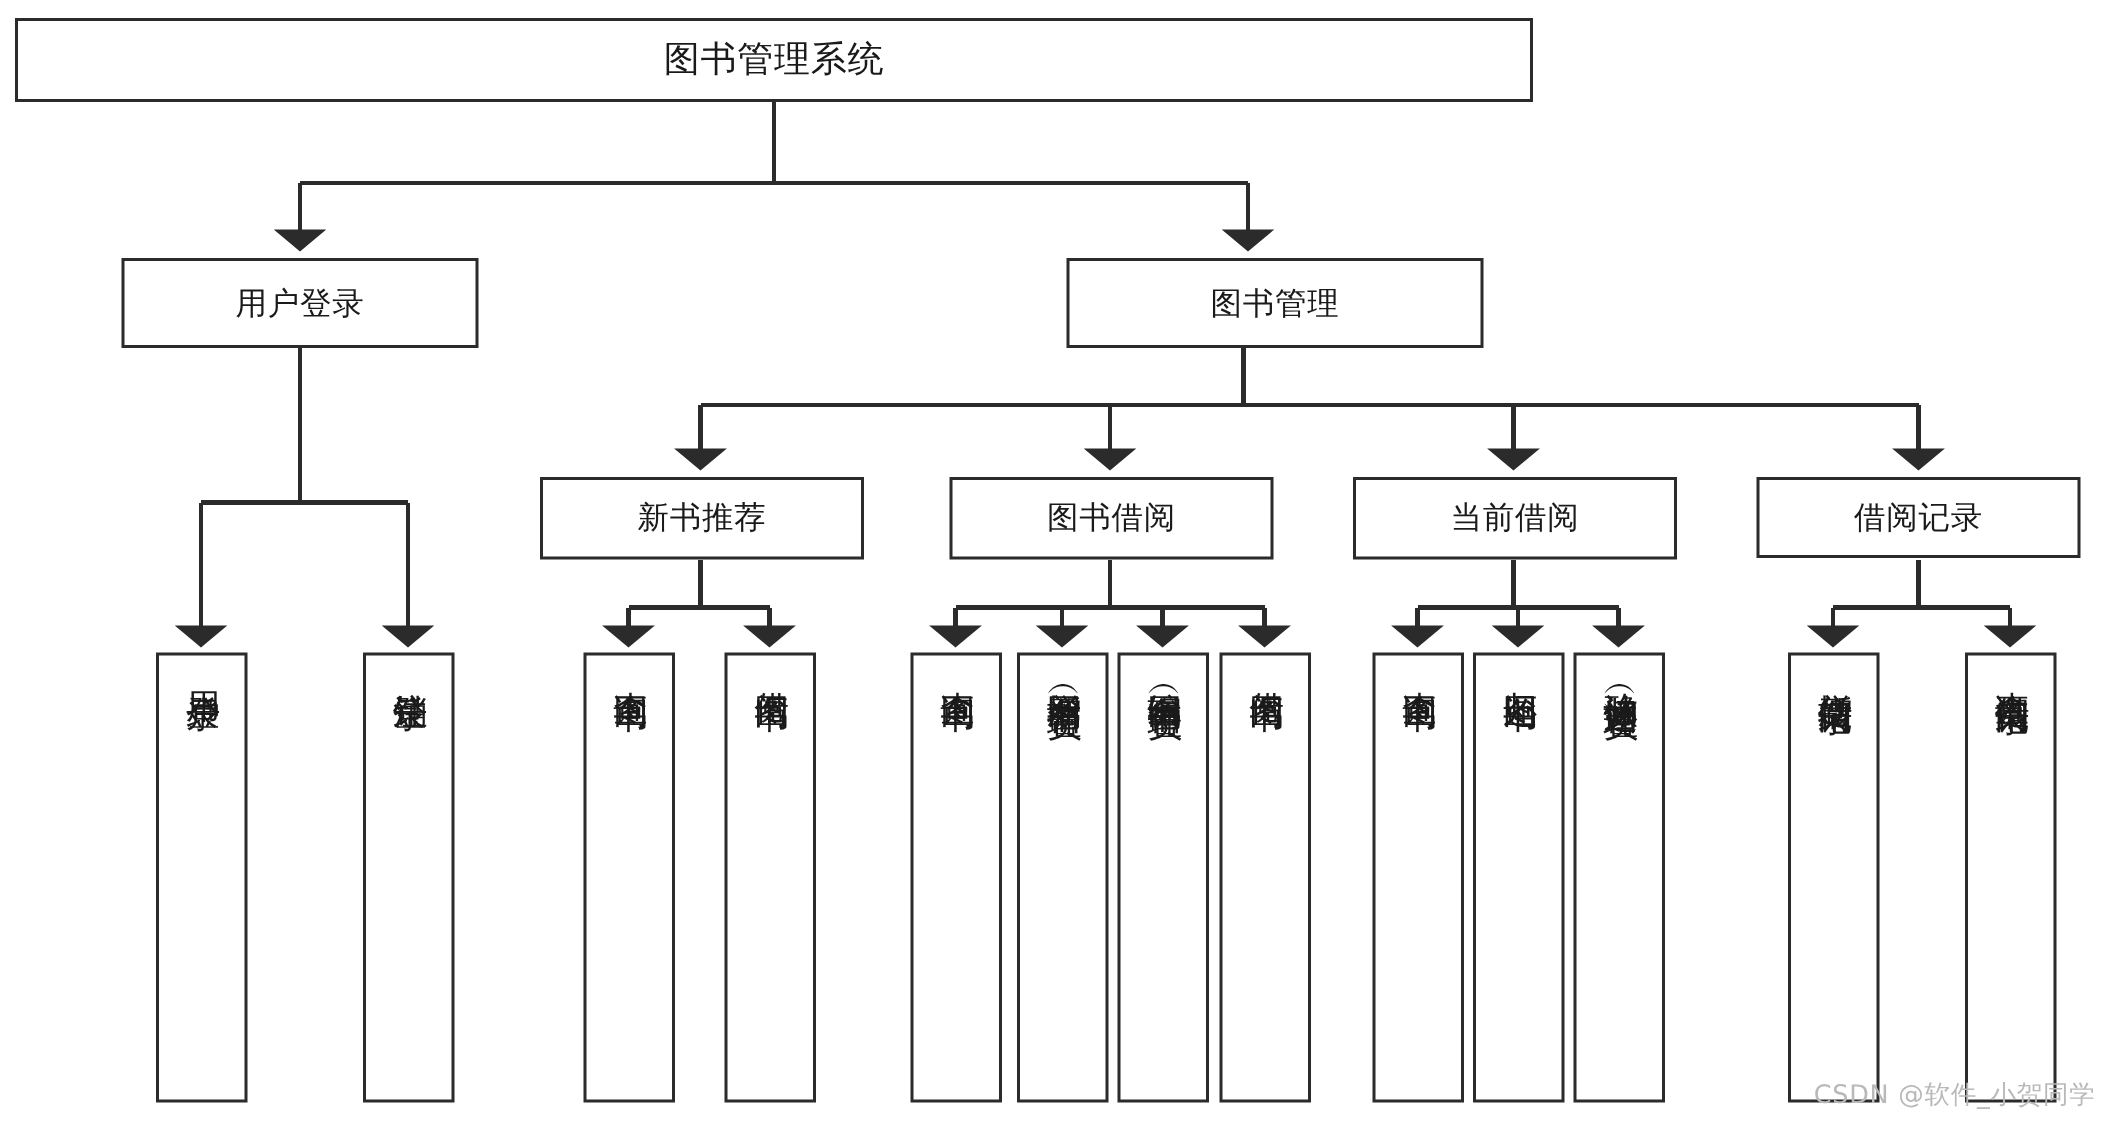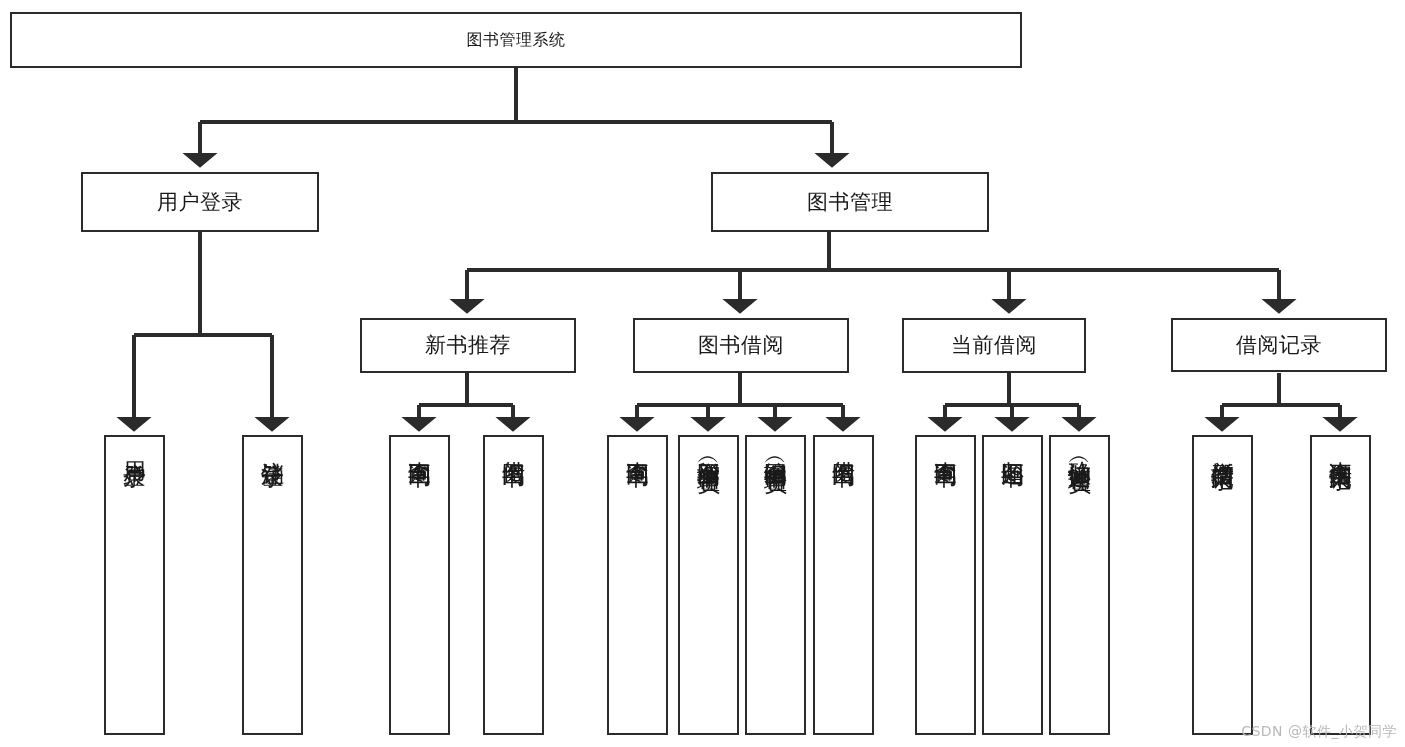--- a/index.html
+++ b/index.html
@@ -41,41 +41,41 @@
     text-align: center;
     line-height: 1.08;
     white-space: nowrap;
   }
   
   .node.horiz .node-label {
     font-size: 21px;
     letter-spacing: 0.5px;
   }
   #node-root.node.horiz .node-label {
-    font-size: 16px;
+    font-size: 24px;
   }
   
   .node.vert {
     padding: 6px 2px;
     align-items: flex-start;
     justify-content: center;
   }
   .node.vert .node-label {
     writing-mode: vertical-rl;
     text-orientation: upright;
     font-size: 23px;
     line-height: 1.0;
     letter-spacing: 1.5px;
     white-space: nowrap;
   }
   #watermark {
     position: absolute;
     right: 8px;
     bottom: 6px;
-    font-size: 14px;
+    font-size: 17px;
     color: #b9b9b9;
     letter-spacing: 0.5px;
     white-space: nowrap;
     user-select: none;
   }
 </style>
 </head>
 <body>
 
 <div id="diagram-root">
@@ -143,21 +143,21 @@
   </div>
 
   <div class="node horiz" id="node-book-borrow" style="left:633px; top:318px; width:216px; height:55px;">
     <span class="node-label">图书借阅</span>
   </div>
 
   <div class="node horiz" id="node-new-book-recommend" style="left:360px; top:318px; width:216px; height:55px;">
     <span class="node-label">新书推荐</span>
   </div>
 
-  <div class="node horiz" id="node-current-borrow" style="left:902px; top:318px; width:184px; height:55px;">
+  <div class="node horiz" id="node-current-borrow" style="left:902px; top:318px; width:216px; height:55px;">
     <span class="node-label">当前借阅</span>
   </div>
 
   <div class="node horiz" id="node-borrow-record" style="left:1171px; top:318px; width:216px; height:54px;">
     <span class="node-label">借阅记录</span>
   </div>
 
   <div class="node vert" id="leaf-user-login" style="left:104px; top:435px; width:61px; height:300px;">
     <span class="node-label">用户登录</span>
   </div>

